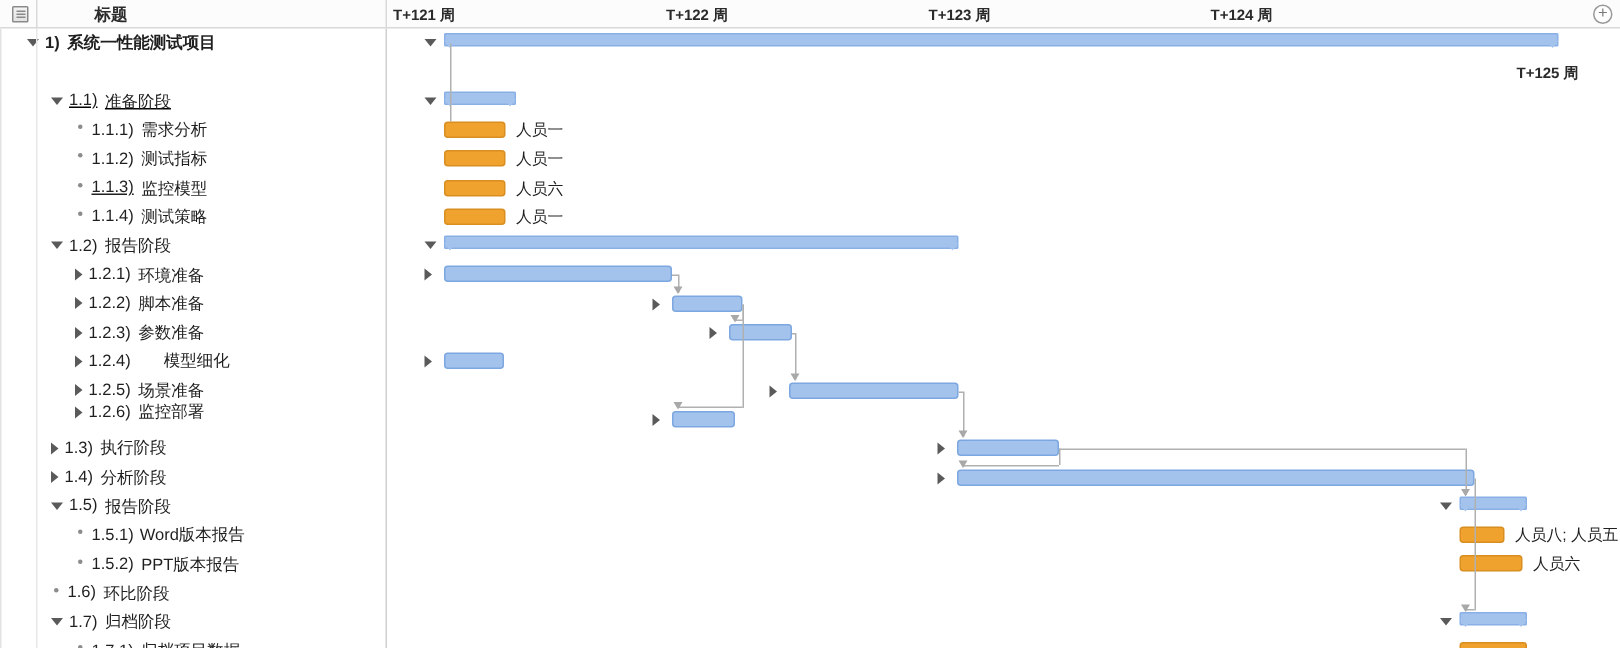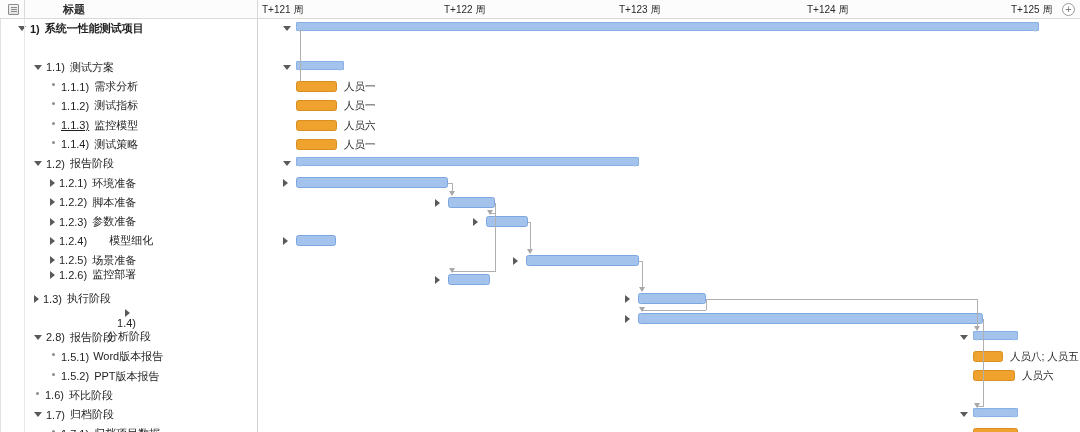--- a/index.html
+++ b/index.html
@@ -39,21 +39,21 @@
   .hdr-title {
     position: absolute; left: 63px; top: 2px;
     font-size: 11px; font-weight: bold; color: #2b2b2b; text-align: center;
   }
   .hdr-sep {
     position: absolute; top: 0; width: 1px; height: 19px;
     background: #d9d9d9;
   }
   .tl-label {
     position: absolute; top: 3px;
-    font-size: 10px; font-weight: normal; color: #2b2b2b;
+    font-size: 10px; font-weight: bold; color: #2b2b2b;
     white-space: nowrap;
   }
   .add-btn {
     position: absolute; right: 5px; top: 3px;
     width: 13px; height: 13px; border-radius: 50%;
     border: 1px solid #9a9a9a; color: #7a7a7a;
     font-size: 11px; line-height: 11px; text-align: center;
     background: #fff;
   }
 
@@ -172,41 +172,41 @@
 
   <div class="header-band">
     <div class="hdr-icon"></div>
     <div class="hdr-title">标题</div>
     <div class="hdr-sep" style="left:257px;"></div>
     <div class="hdr-sep" style="left:24px;"></div>
     <div class="tl-label" style="left:262px;">T+121 周</div>
     <div class="tl-label" style="left:444px;">T+122 周</div>
     <div class="tl-label" style="left:619px;">T+123 周</div>
     <div class="tl-label" style="left:807px;">T+124 周</div>
-    <div class="tl-label" style="left:1011px;">T+125 周</div>
+    <div class="tl-label" style="left:1011px;margin-top:39px;">T+125 周</div>
     <div class="add-btn">+</div>
   </div>
 
   <div class="left-pane">
     <div id="task-rows">
         <div class="task-row" style="top: 0px;">
           <span style="display: inline-block; width: 18px;"></span>
           <span class="tri down"></span>
           <span class="tw bold" style="margin-right: 5px;">1)</span>
           <span class="tw bold">系统一性能测试项目</span>
         </div>
         <div class="task-row" style="top: 19.3px;">
           <span style="display: inline-block; width: 18px;"></span>
           <span class="nospacer"></span>
         </div>
-        <div class="task-row" style="top: 38.6px;">
+        <div class="task-row" style="top: 38.6px; text-decoration: underline;">
           <span style="display: inline-block; width: 34px;"></span>
           <span class="tri down"></span>
           <span class="tw" style="margin-right: 5px;">1.1)</span>
-          <span class="tw">测试方案</span>
+          <span class="tw">准备阶段</span>
         </div>
         <div class="task-row" style="top: 57.9px;">
           <span style="display: inline-block; width: 50px;"></span>
           <span class="dot"></span>
           <span class="tw" style="margin-right: 5px;">1.1.1)</span>
           <span class="tw">需求分析</span>
         </div>
         <div class="task-row" style="top: 77.2px;">
           <span style="display: inline-block; width: 50px;"></span>
           <span class="dot"></span>
@@ -266,30 +266,30 @@
           <span class="tri right"></span>
           <span class="tw" style="margin-right: 5px;">1.2.6)</span>
           <span class="tw">监控部署</span>
         </div>
         <div class="task-row" style="top: 270.2px;">
           <span style="display: inline-block; width: 34px;"></span>
           <span class="tri right"></span>
           <span class="tw" style="margin-right: 5px;">1.3)</span>
           <span class="tw">执行阶段</span>
         </div>
-        <div class="task-row" style="top: 289.5px; flex-direction: column;">
+        <div class="task-row" style="top: 289.5px;">
           <span style="display: inline-block; width: 34px;"></span>
           <span class="tri right"></span>
           <span class="tw" style="margin-right: 5px;">1.4)</span>
           <span class="tw">分析阶段</span>
         </div>
         <div class="task-row" style="top: 308.8px;">
           <span style="display: inline-block; width: 34px;"></span>
           <span class="tri down"></span>
-          <span class="tw" style="margin-right: 5px;">2.8)</span>
+          <span class="tw" style="margin-right: 5px;">1.5)</span>
           <span class="tw">报告阶段</span>
         </div>
         <div class="task-row" style="top: 328.1px;">
           <span style="display: inline-block; width: 50px;"></span>
           <span class="dot"></span>
           <span class="tw" style="margin-right: 4px;">1.5.1)</span>
           <span class="tw">Word版本报告</span>
         </div>
         <div class="task-row" style="top: 347.4px;">
           <span style="display: inline-block; width: 50px;"></span>

